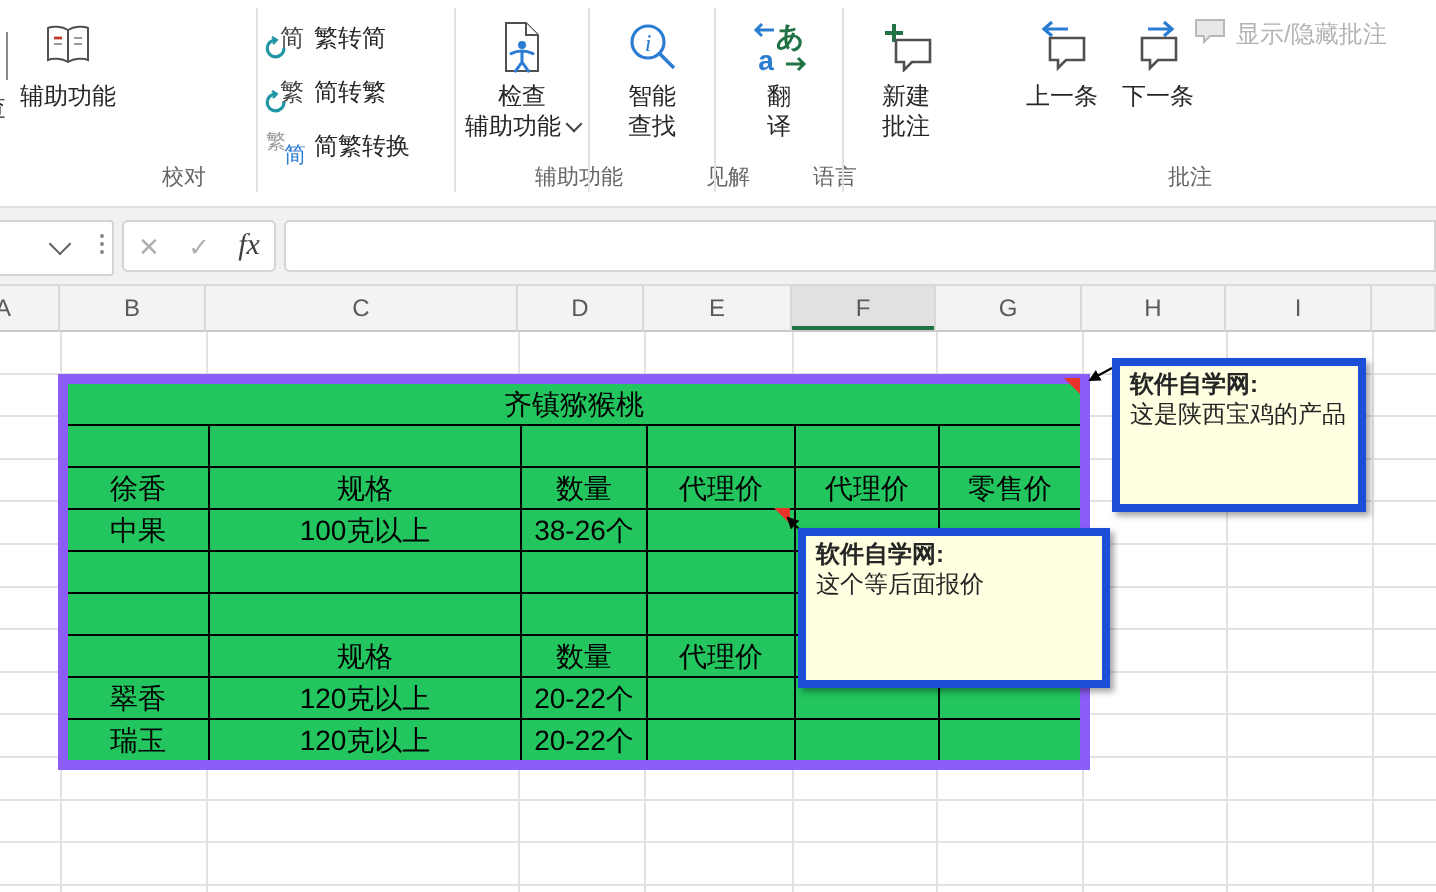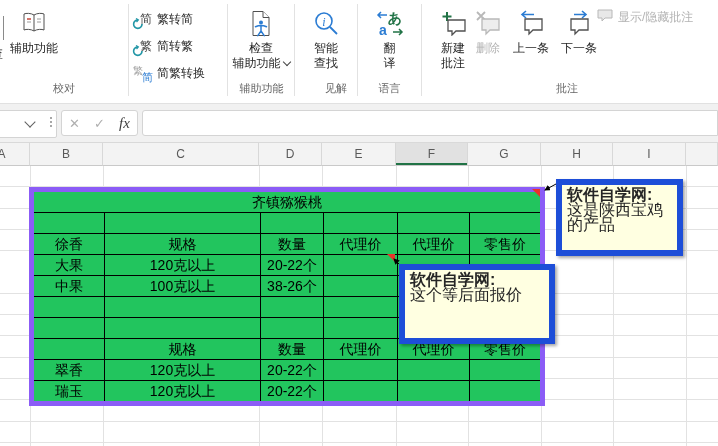--- a/index.html
+++ b/index.html
@@ -1,21 +1,21 @@
 <!DOCTYPE html>
 <html><head>
 <meta charset="utf-8">
 <style>
   html,body{margin:0;padding:0;background:#fff;}
   .screen{position:relative;width:718px;height:446px;background:#fff;overflow:hidden;
           font-family:"Liberation Sans",sans-serif;color:#262626;}
   
   .ribbon{position:absolute;left:0;top:0;width:718px;height:103px;background:#fff;border-bottom:1px solid #E1E1E1;}
   .sep{position:absolute;top:4px;width:1px;height:92px;background:#E2E2E2;}
-  .grp-label{position:absolute;bottom:7px;font-size:11px;color:#666;text-align:center;}
+  .grp-label{position:absolute;bottom:7px;font-size:11px;color:#666;text-align:center;margin-left:28px;}
   .big-btn{position:absolute;top:5px;display:flex;flex-direction:column;align-items:center;
            font-size:12px;line-height:15px;text-align:center;cursor:default;}
   .big-btn .ic{height:36px;display:flex;align-items:center;justify-content:center;}
   .small-btn{position:absolute;left:133px;height:24px;display:flex;align-items:center;gap:5px;font-size:12px;}
   .conv-ic{position:relative;width:19px;height:19px;flex:0 0 19px;}
   .conv-ic .ch{position:absolute;right:0;top:1px;font-size:12px;color:#444;}
   .conv-ic svg{position:absolute;left:-1px;bottom:-1px;}
   .conv-ic .back{position:absolute;left:0;top:0;font-size:10px;color:#9a9a9a;}
   .conv-ic .front{position:absolute;right:-1px;bottom:-2px;font-size:11px;color:#2B7CD3;}
   .chev{display:inline-block;width:5px;height:5px;border-right:1.4px solid #444;border-bottom:1.4px solid #444;
@@ -46,22 +46,22 @@
   .grid{position:absolute;left:0;top:166px;width:718px;height:280px;z-index:1;
         background-image:repeating-linear-gradient(to bottom,transparent 0,transparent 20.3px,#E2E2E2 20.3px,#E2E2E2 21.3px);}
   .vline{position:absolute;top:166px;height:280px;width:1px;background:#E2E2E2;z-index:1;}
   
   table.sheet{position:absolute;left:29px;top:187px;border-collapse:collapse;table-layout:fixed;background:#22c55e;z-index:5;border:5px solid #8b5cf6;}
   table.sheet td{border:1px solid #000;height:20px;line-height:20px;padding:0;font-size:14px;text-align:center;
                  color:#000;overflow:hidden;white-space:nowrap;}
   td.titlecell{font-size:14px;}
   
   .redtri{position:absolute;width:8px;height:8px;background:#E8332A;clip-path:polygon(0 0,100% 0,100% 100%);z-index:8;}
-  .comment{position:absolute;background:#FFFFE1;border:6px solid #1d4ed8;box-shadow:2px 2px 3px rgba(0,0,0,.35);
-           font-size:16px;line-height:15px;padding:2px 5px;box-sizing:border-box;z-index:10;}
+  .comment{position:absolute;background:#FFFFE1;border:4px solid #1d4ed8;box-shadow:2px 2px 3px rgba(0,0,0,.35);
+           font-size:12px;line-height:15px;padding:2px 5px;box-sizing:border-box;z-index:10;}
   .comment b{display:block;}
   .arrow{position:absolute;z-index:9;}
 </style>
 </head>
 <body>
 
 <div class="screen">
 
   <div class="ribbon">
 
@@ -162,29 +162,20 @@
 
     <div class="big-btn" style="left:430px;width:46px;">
       <span class="ic">
         <svg width="27" height="26" viewBox="0 0 27 26">
             <path d="M7,2 v9 M2.5,6.5 h9" stroke="#217346" stroke-width="2"></path>
             <path d="M8,10 h17 v11 h-9 l-4,4 v-4 h-4 z" fill="#fff" stroke="#505050" stroke-width="1.3"></path>
           </svg>
       </span>
       <span class="lbl">新建</span>
       <span class="lbl">批注</span>
-    </div>
-    <div class="big-btn disabled" style="left:470px;width:36px;">
-      <span class="ic">
-        <svg width="26" height="26" viewBox="0 0 26 26">
-            <path d="M2,2 l8,8 M10,2 l-8,8" stroke="#B8B8B8" stroke-width="1.8"></path>
-            <path d="M7,9 h17 v11 h-9 l-4,4 v-4 h-4 z" fill="#EDEDED" stroke="#B8B8B8" stroke-width="1.3"></path>
-          </svg>
-      </span>
-      <span class="lbl">删除</span>
     </div>
     <div class="big-btn" style="left:508px;width:46px;">
       <span class="ic">
         <svg width="27" height="26" viewBox="0 0 27 26">
             <path d="M16,4.5 H4 M8,1 L4,4.5 L8,8" stroke="#2B7CD3" fill="none" stroke-width="1.6"></path>
             <path d="M7,9 h17 v11 h-9 l-4,4 v-4 h-4 z" fill="#fff" stroke="#505050" stroke-width="1.3"></path>
           </svg>
       </span>
       <span class="lbl">上一条</span>
     </div>
@@ -288,28 +279,20 @@
           <td></td>
           <td></td>
       </tr>
       <tr>
         <td>徐香</td>
           <td>规格</td>
           <td>数量</td>
           <td>代理价</td>
           <td>代理价</td>
           <td>零售价</td>
-      </tr>
-      <tr>
-        <td>大果</td>
-          <td>120克以上</td>
-          <td>20-22个</td>
-          <td></td>
-          <td></td>
-          <td></td>
       </tr>
       <tr>
         <td>中果</td>
           <td>100克以上</td>
           <td>38-26个</td>
           <td></td>
           <td></td>
           <td></td>
       </tr>
       <tr>

